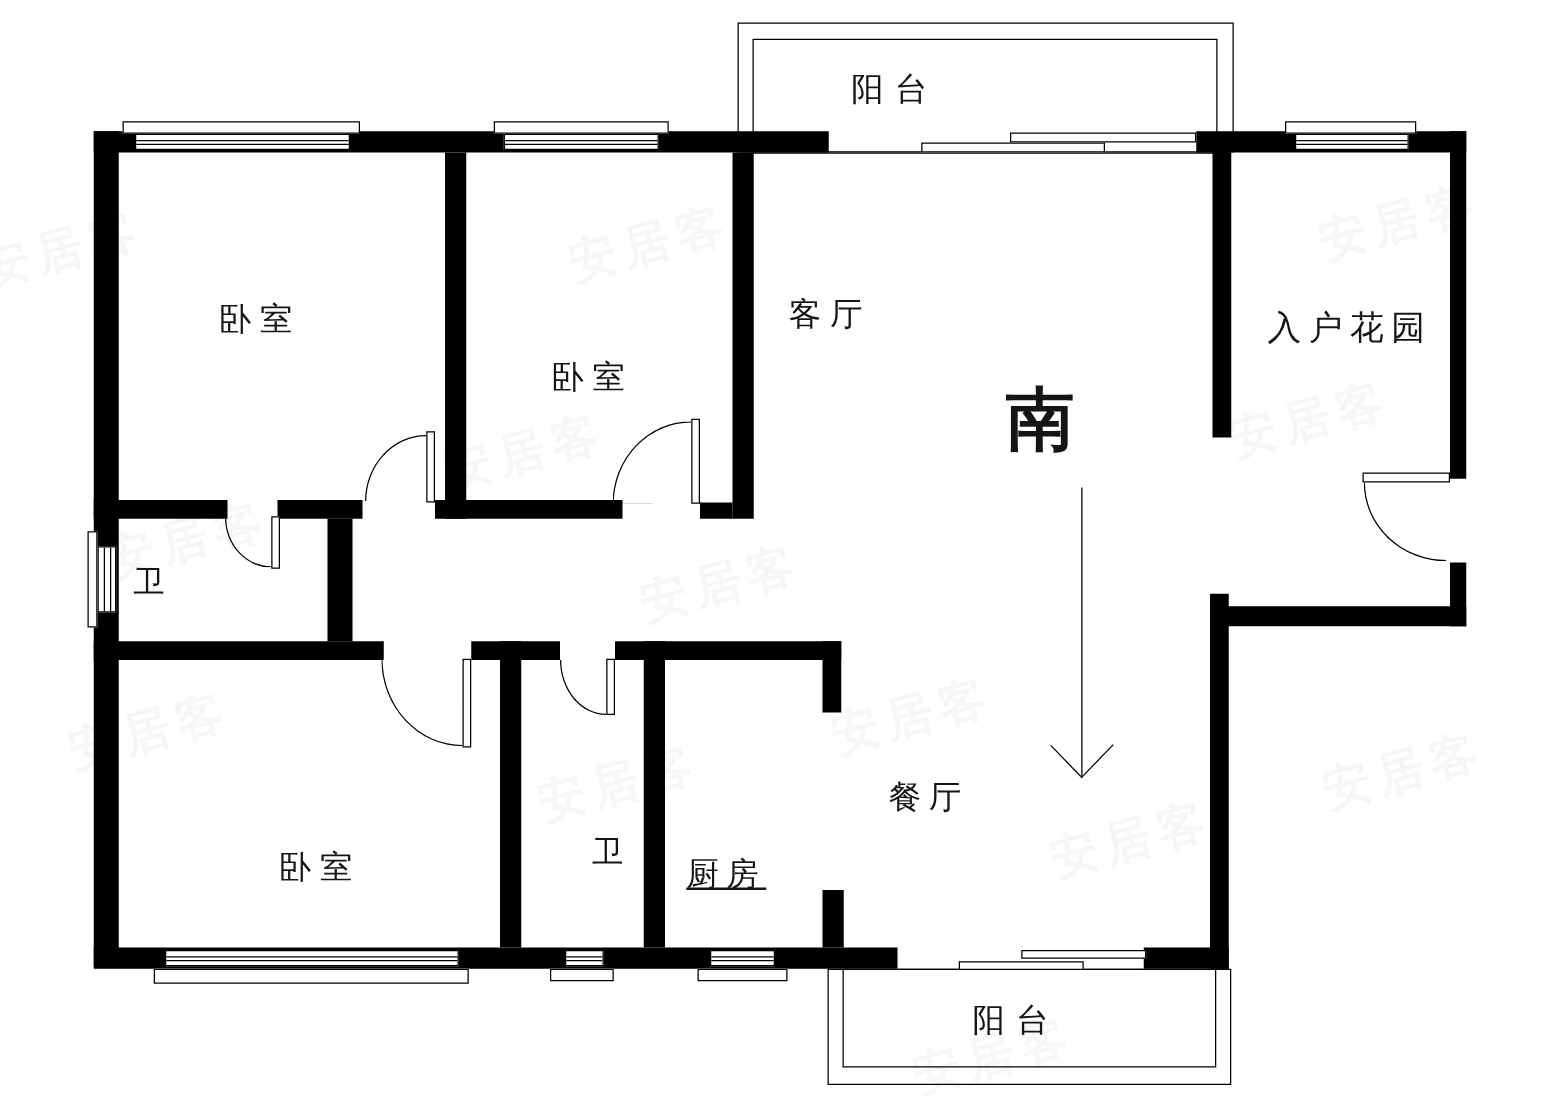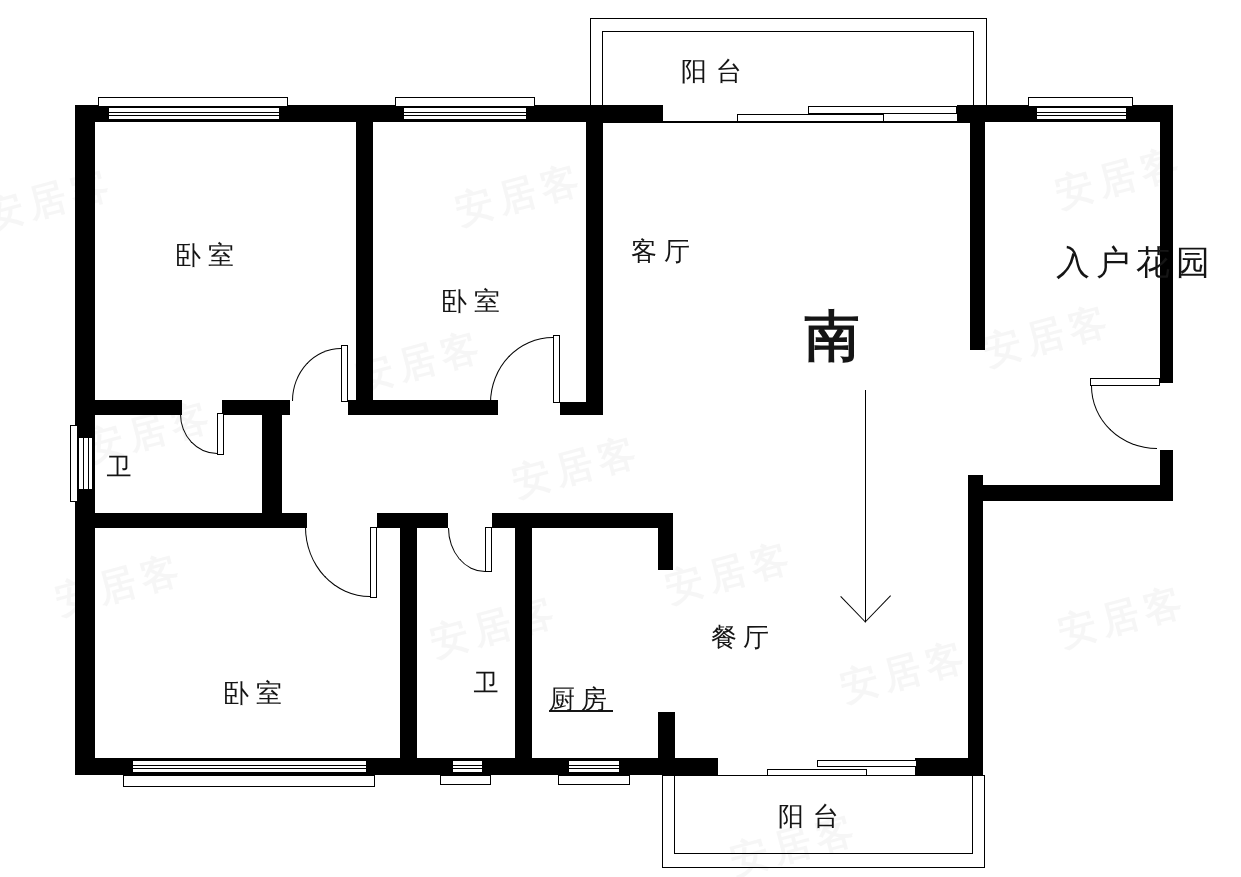--- a/index.html
+++ b/index.html
@@ -117,21 +117,21 @@
     <div class="leaf" style="left: 485px; top: 527px; width: 7px; height: 45px;"></div>
     <div class="arc arc-bl" style="left: 1091px; top: 386px; width: 66px; height: 63px;"></div>
     <div class="leaf" style="left: 1090px; top: 378px; width: 70px; height: 8px;"></div>
     <div class="line" style="left: 866px; top: 390px; width: 232px; transform: rotate(90deg);"></div>
     <div class="line" style="left: 841px; top: 596px; width: 36px; transform: rotate(46deg);"></div>
     <div class="line" style="left: 891px; top: 596px; width: 37px; transform: rotate(134deg);"></div>
     <div class="room-label" style="left: 832px; top: 336px; font-size: 55px; font-weight: 700;">南</div>
     <div class="room-label" style="left: 208px; top: 256px; font-size: 26px; letter-spacing: 7px;">卧室</div>
     <div class="room-label" style="left: 474px; top: 302px; font-size: 26px; letter-spacing: 7px;">卧室</div>
     <div class="room-label" style="left: 664px; top: 252px; font-size: 26px; letter-spacing: 7px;">客厅</div>
-    <div class="room-label" style="left: 1136px; top: 263px; font-size: 34px; letter-spacing: 6px;">入户花园</div>
+    <div class="room-label" style="left: 1080px; top: 263px; font-size: 27px; letter-spacing: 6px;">入户花园</div>
     <div class="room-label" style="left: 119px; top: 466px; font-size: 25px; letter-spacing: 0px;">卫</div>
     <div class="room-label" style="left: 256px; top: 694px; font-size: 26px; letter-spacing: 7px;">卧室</div>
     <div class="room-label" style="left: 486px; top: 682px; font-size: 25px; letter-spacing: 0px;">卫</div>
     <div class="room-label" style="left: 581px; top: 700px; font-size: 26px; letter-spacing: 6px; text-decoration: underline;">厨房</div>
     <div class="room-label" style="left: 743px; top: 638px; font-size: 26px; letter-spacing: 6px;">餐厅</div>
     <div class="room-label" style="left: 716px; top: 72px; font-size: 26px; letter-spacing: 9px;">阳台</div>
     <div class="room-label" style="left: 813px; top: 817px; font-size: 26px; letter-spacing: 9px;">阳台</div>
   </div>
 
 </body></html>

